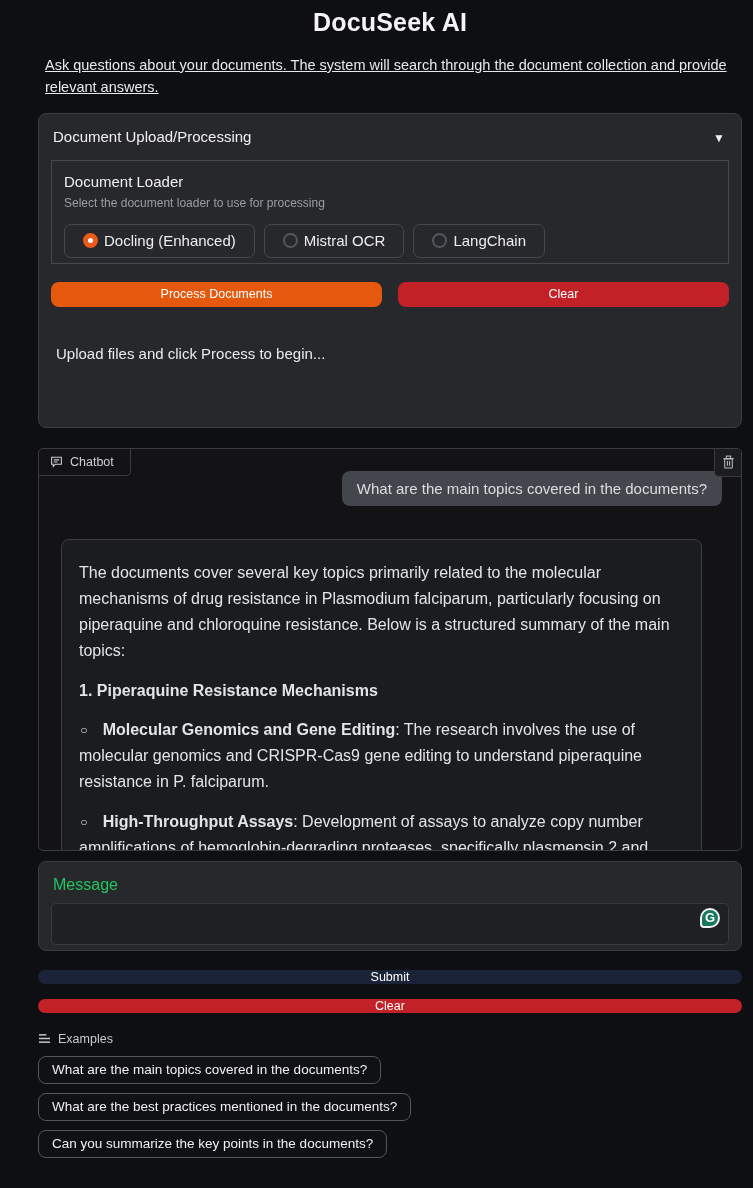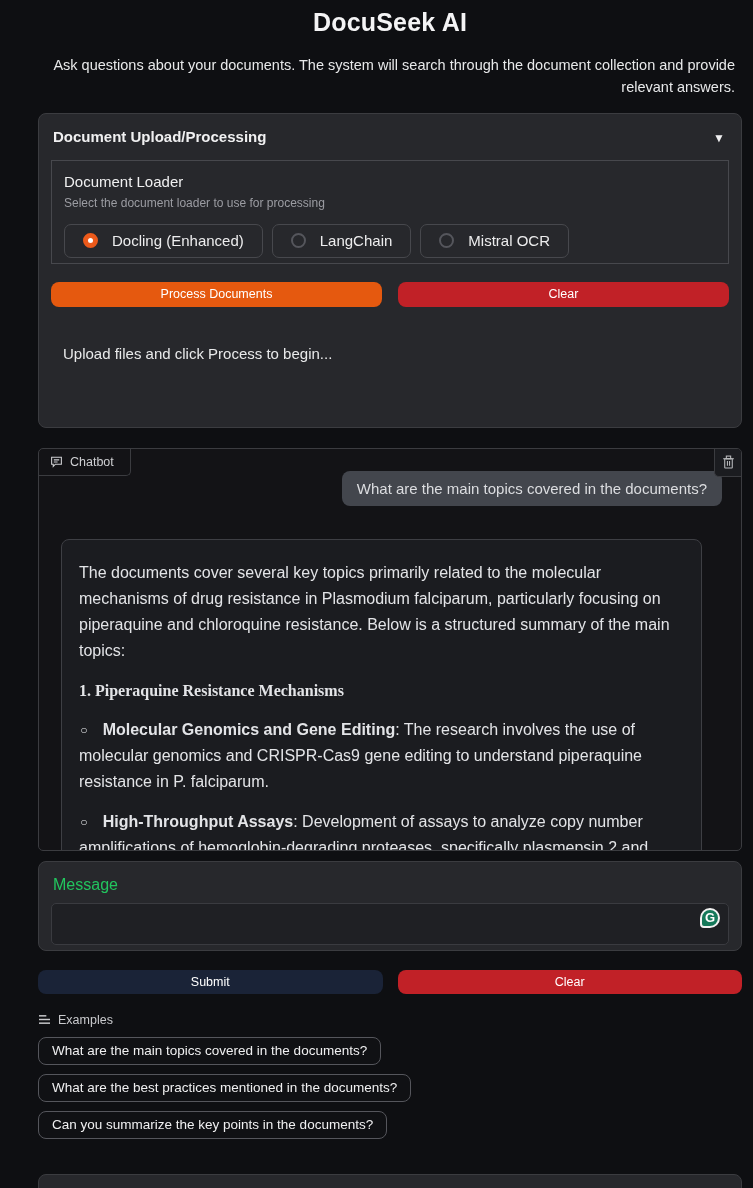--- a/index.html
+++ b/index.html
@@ -7,58 +7,58 @@
   body {
     background:#0e0f12;
     color:#eceded;
     font-family:"Liberation Sans", sans-serif;
     font-size:15px;
   }
   .page { padding:8px 11px 0 38px; }
 
   
   .app-title { text-align:center; font-size:25px; font-weight:bold; color:#f4f4f5; letter-spacing:.2px; }
-  .app-desc  { text-align:right; font-size:14.5px; line-height:1.55; color:#e8e9ea; margin:17px auto 0; max-width:690px; }
+  .app-desc  { text-align:left; font-size:14.5px; line-height:1.55; color:#e8e9ea; margin:17px auto 0; max-width:690px;text-decoration:underline; }
 
   
   .panel {
     background:#27282c; border:1px solid #3b3c40; border-radius:8px;
     margin-top:14px; padding:12px; position:relative;
   }
 
   
   .upload-panel { height:315px; }
-  .acc-head { display:flex; justify-content:space-between; align-items:flex-end; padding:2px 4px 0 2px;font-weight:bold; }
+  .acc-head { display:flex; justify-content:space-between; align-items:flex-end; padding:2px 4px 0 2px; }
   .acc-title { font-size:15px; color:#f0f0f1; }
   .acc-arrow { font-size:12px; color:#f0f0f1; cursor:pointer; }
   .upload-btn {
     display:block; width:100%; margin-top:12px; height:22px; line-height:22px;
     background:#1a2337; color:#ffffff; border:none; border-radius:6px;
     font-size:12.5px; font-family:inherit; text-align:center; cursor:pointer;
   }
   .loader-box { margin-top:15px; border:1px solid #47484d; border-radius:0; padding:12px; height:104px; }
   .loader-label { font-size:15px; color:#f0f0f1; }
   .loader-info  { font-size:12px; color:#9c9da3; margin-top:6px; }
   .radio-row { display:flex; gap:9px; margin-top:14px; }
   .radio-opt {
-    display:flex; align-items:center; gap:14px; border:1px solid #47484d; border-radius:7px;
+    display:flex; align-items:center; gap:6px; border:1px solid #47484d; border-radius:7px;
     padding:16px 18px; height:33px; cursor:pointer; font-size:15px; color:#ededee; background:transparent;
     font-family:inherit;
   }
   .radio-dot { width:15px; height:15px; border-radius:50%; border:2px solid #55565c; position:relative; flex:0 0 auto; }
   .radio-dot.on { border-color:#ec5a1b; background:#ec5a1b; }
   .radio-dot.on::after { content:""; position:absolute; left:50%; top:50%; width:5px; height:5px;
     margin:-2.5px 0 0 -2.5px; border-radius:50%; background:#fff; }
   .btn-row { display:flex; gap:16px; margin-top:18px; }
   .btn { flex:1; height:25px; border:none; border-radius:8px; font-size:12.5px; font-family:inherit;
          color:#ffffff; cursor:pointer; }
   .btn-orange { background:#e5590f; }
   .btn-red    { background:#c12127; }
   .btn-navy   { background:#1a2337; }
-  .status-text { margin:38px 0 0 12px; font-size:15px; color:#e9eaeb; }
+  .status-text { margin:38px 0 0 5px; font-size:15px; color:#e9eaeb; }
 
   
   .chat-box {
     margin-top:20px; height:403px; background:#131316; border:1px solid #3b3c40;
     border-radius:5px; position:relative; overflow:hidden;
   }
   .chat-tab {
     position:absolute; left:0; top:0; display:flex; align-items:center; gap:7px;
     padding:6px 16px 6px 11px; border-right:1px solid #3b3c40; border-bottom:1px solid #3b3c40;
     border-radius:0 0 5px 0; color:#cfd0d3; font-size:12.5px;
@@ -71,39 +71,39 @@
   .user-row { display:flex; justify-content:flex-end; padding:22px 19px 0 0; }
   .user-bubble {
     background:#43464d; color:#dcdde0; border-radius:8px; padding:9px 15px;
     font-size:15px; max-width:75%;
   }
   .bot-panel {
     margin:33px 39px 0 22px; background:#1b1c20; border:1px solid #3e3f44; border-radius:8px;
     padding:6px 17px 16px; color:#e3e4e7; font-size:16px; line-height:1.62;
   }
   .bot-panel p { margin-top:14px; }
-  .bot-heading { font-weight:bold;font-family:Liberation Serif, serif; }
+  .bot-heading { font-weight:bold; }
   .bullet-marker { display:inline-block; margin-right:14px; transform:scale(.75); }
 
   
   .msg-panel { margin-top:10px; height:90px; }
   .msg-label { font-size:16px; color:#22c55e; padding:2px 0 0 2px; }
   .msg-area-wrap { position:relative; margin-top:9px; }
   .msg-area {
     width:100%; height:42px; background:#1f2024; border:1px solid #3a3b40; border-radius:5px;
     color:#eceded; font-family:inherit; font-size:15px; padding:8px 34px 8px 10px; resize:none; outline:none;
   }
   .grammarly {
     position:absolute; right:9px; top:5px; width:20px; height:20px; background:#15795a;
     border-radius:50% 50% 50% 4px; color:#ffffff; font-size:13px; font-weight:bold;
     display:flex; align-items:center; justify-content:center; border:2px solid #f2f2f2;
   }
 
   
-  .action-row { display:flex; gap:15px; margin-top:19px; }
+  .action-row { display:flex; gap:15px; margin-top:19px;flex-direction:column; }
   .action-row .btn { height:24px; border-radius:8px; }
   .examples-label { display:flex; align-items:center; gap:7px; margin-top:19px; font-size:12.5px; color:#c9cacd; }
   .examples-row { display:flex; gap:9px; margin-top:10px; flex-wrap:wrap; }
   .example-btn {
     background:#101114; border:1px solid #55565c; border-radius:8px; color:#f0f0f1;
     font-size:13.5px; font-family:inherit; padding:0 13px; height:28px; cursor:pointer;
   }
 
   
   .vector-panel { margin-top:35px; height:40px; display:flex; align-items:center; justify-content:space-between;
@@ -130,25 +130,25 @@
     <div class="loader-box">
       <div class="loader-label">Document Loader</div>
       <div class="loader-info">Select the document loader to use for processing</div>
       <div class="radio-row">
         <button class="radio-opt">
           <span class="radio-dot on"></span>
           <span>Docling (Enhanced)</span>
         </button>
         <button class="radio-opt">
           <span class="radio-dot"></span>
-          <span>LangChain</span>
+          <span>Mistral OCR</span>
         </button>
         <button class="radio-opt">
           <span class="radio-dot"></span>
-          <span>Mistral OCR</span>
+          <span>LangChain</span>
         </button>
       </div>
     </div>
 
     <div class="btn-row">
       <button class="btn btn-orange">Process Documents</button>
       <button class="btn btn-red">Clear</button>
     </div>
 
     <div class="status-text">Upload files and click Process to begin...</div>

